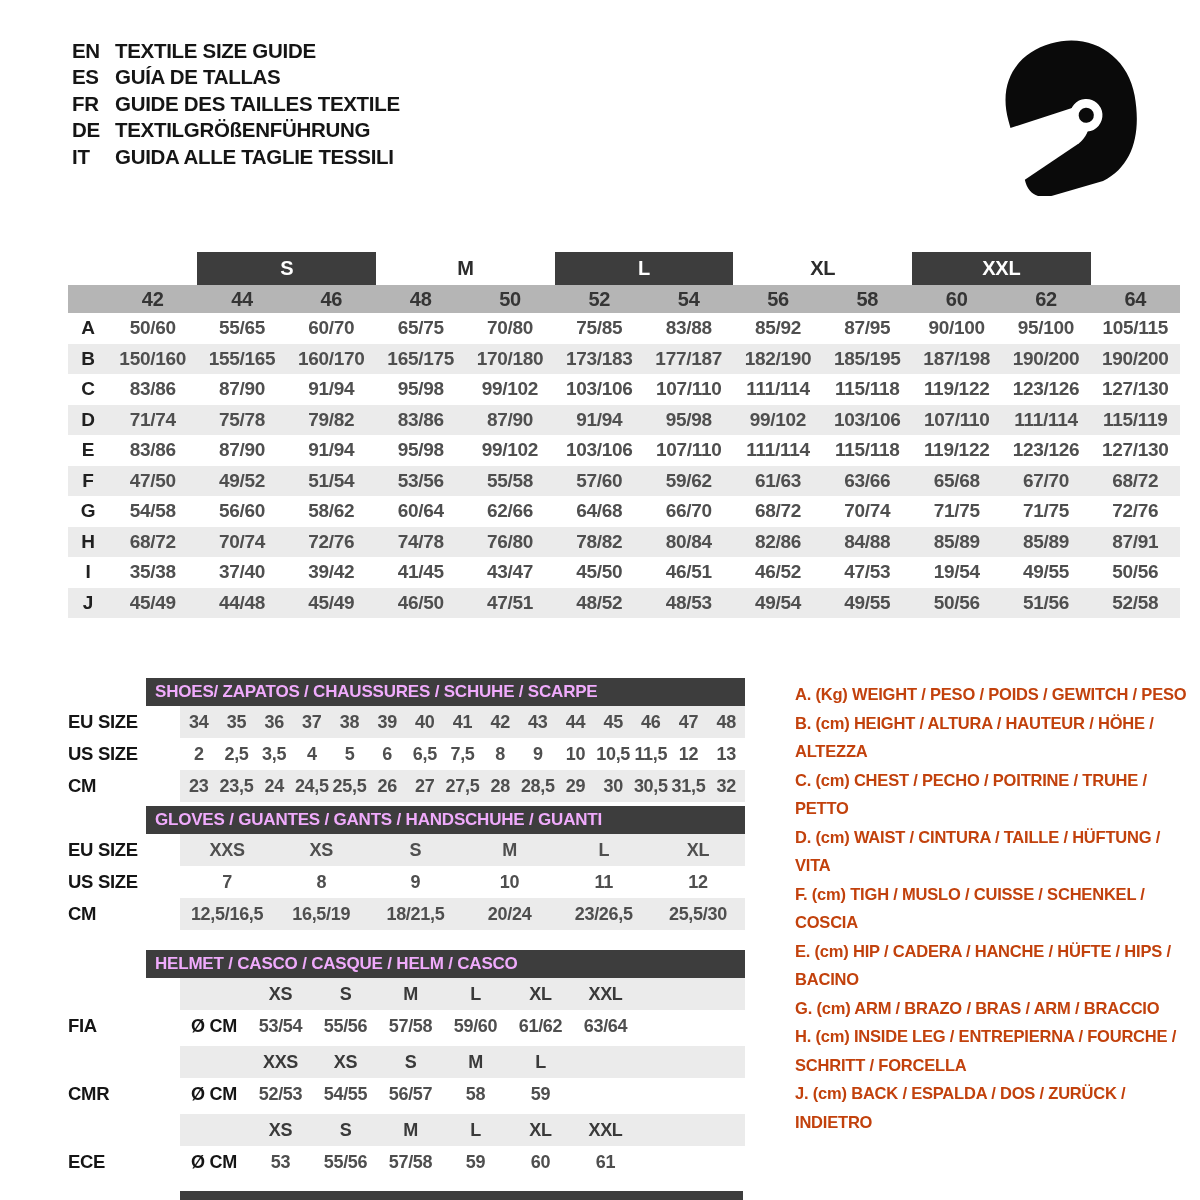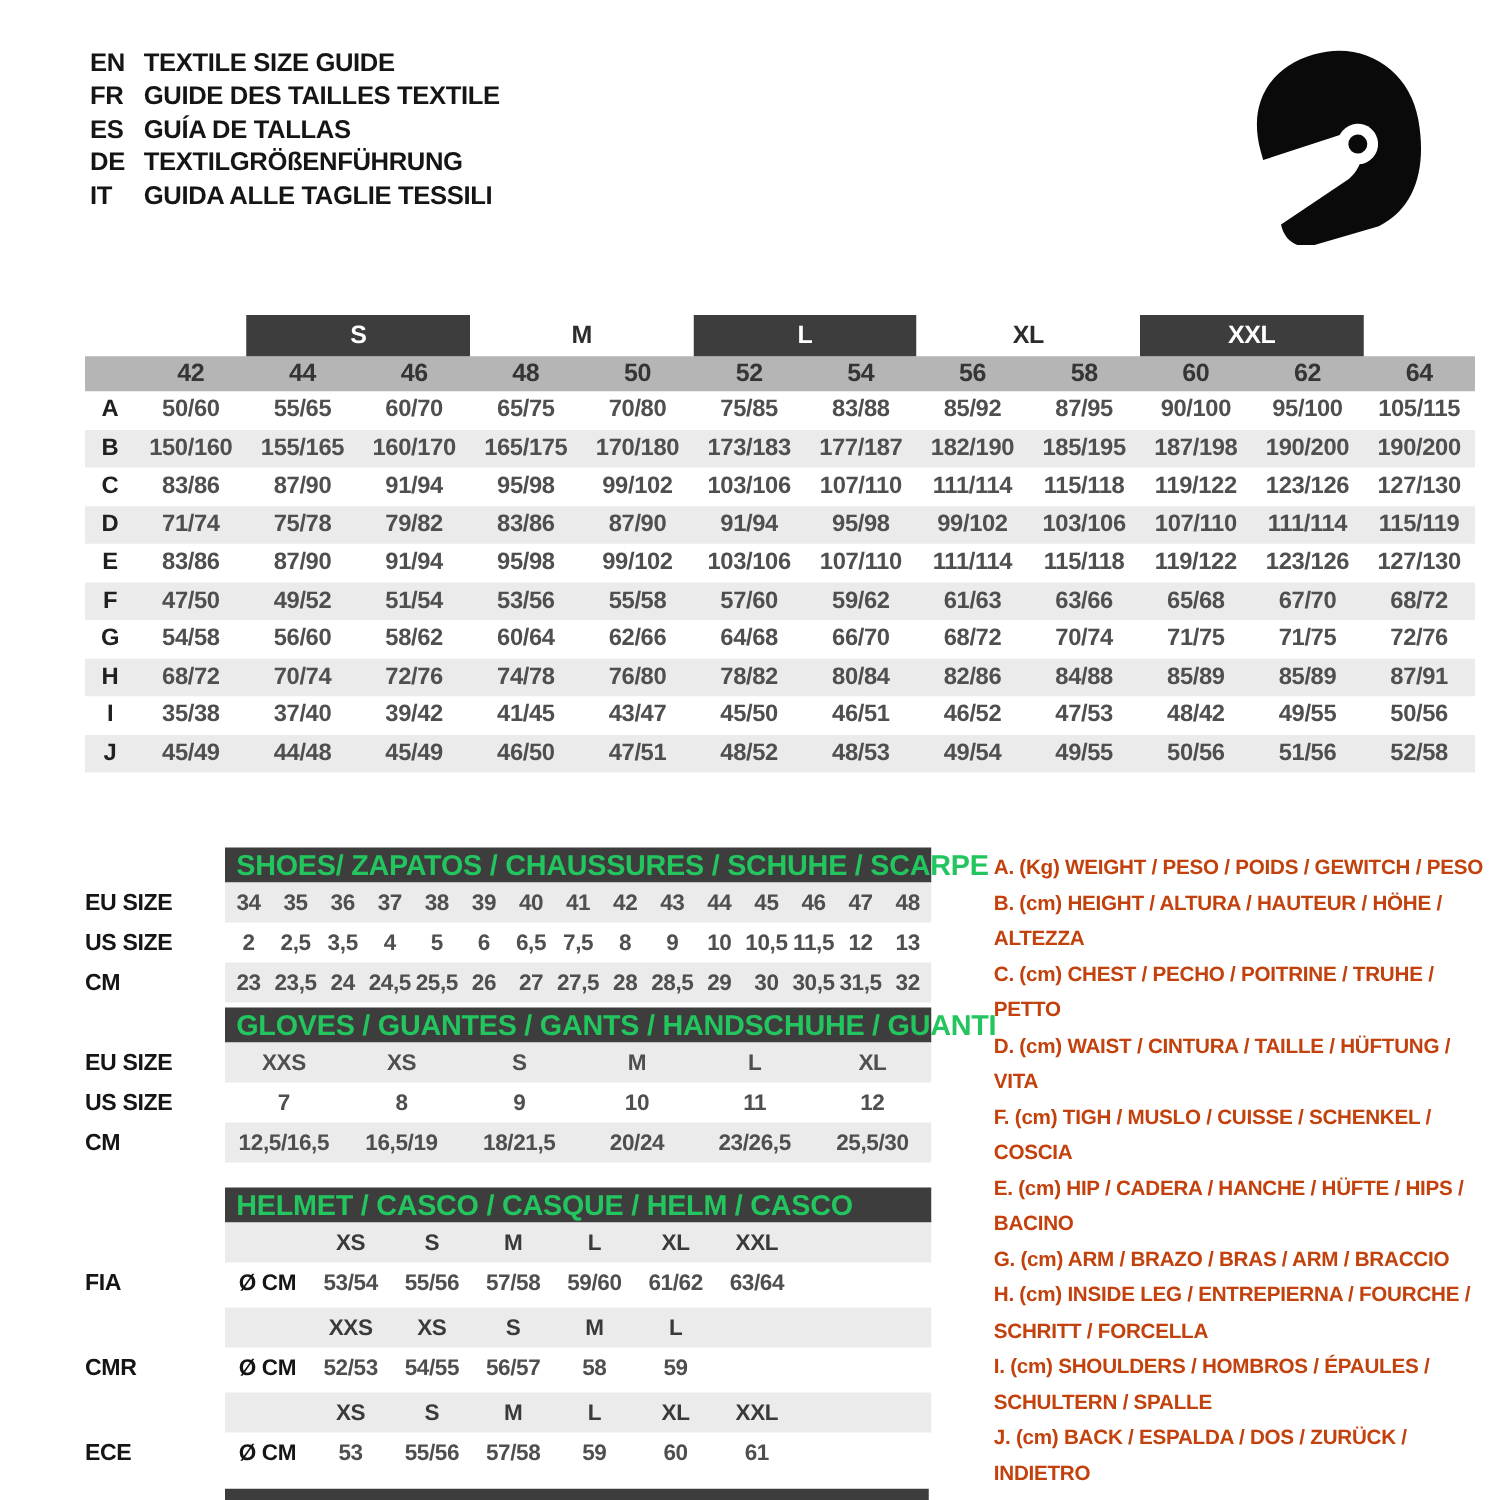--- a/index.html
+++ b/index.html
@@ -38,22 +38,22 @@
   .mrow .cell{line-height:30.5px;font-size:19px;color:var(--val);text-align:center;white-space:nowrap;}
   .mrow .letter{color:#202020;}
   .mrow.even{background:var(--stripe);}
   .cell{text-align:center;}
 
   
   .section{left:68px;width:677px;}
   #shoes-section{top:678px;}
   #gloves-section{top:806px;}
   #helmet-section{top:950px;}
-  .bar{margin-left:112px;height:28px;line-height:28px;background:var(--dark);color:#22c55e;
-       font-size:23px;padding-left:9px;letter-spacing:-0.2px;white-space:nowrap;}
+  .bar{margin-left:78px;height:28px;line-height:28px;background:var(--dark);color:#f0abfc;
+       font-size:17px;padding-left:9px;letter-spacing:-0.2px;white-space:nowrap;}
   .srow{display:grid;height:32px;align-items:center;font-size:18px;color:var(--val);}
   .srow .row-label{color:#151515;font-size:18.5px;text-align:left;line-height:28px;}
   .striped{background:linear-gradient(to right,#fff 112px,var(--stripe) 112px);}
   .shoes-grid{grid-template-columns:112px repeat(15,1fr);}
   .gloves-grid{grid-template-columns:112px repeat(6,1fr);}
   .helmet-grid{grid-template-columns:112px 68px repeat(6,65px) 1fr;}
   .srow .cell{white-space:nowrap;}
   .hsize{color:#3a3a3a;}
   .unit{color:#151515;}
   .gap{margin-top:4px;}
@@ -67,26 +67,26 @@
 </style>
 </head>
 <body>
 
 <div id="langs" class="abs">
     <div class="lang-row">
       <span class="lang-code">EN</span>
       <span class="lang-title">TEXTILE SIZE GUIDE</span>
     </div>
     <div class="lang-row">
+      <span class="lang-code">ES</span>
+      <span class="lang-title">GUÍA DE TALLAS</span>
+    </div>
+    <div class="lang-row">
       <span class="lang-code">FR</span>
       <span class="lang-title">GUIDE DES TAILLES TEXTILE</span>
-    </div>
-    <div class="lang-row">
-      <span class="lang-code">ES</span>
-      <span class="lang-title">GUÍA DE TALLAS</span>
     </div>
     <div class="lang-row">
       <span class="lang-code">DE</span>
       <span class="lang-title">TEXTILGRÖßENFÜHRUNG</span>
     </div>
     <div class="lang-row">
       <span class="lang-code">IT</span>
       <span class="lang-title">GUIDA ALLE TAGLIE TESSILI</span>
     </div>
   </div>
@@ -250,21 +250,21 @@
         <span class="cell letter">I</span>
         <span class="cell">35/38</span>
         <span class="cell">37/40</span>
         <span class="cell">39/42</span>
         <span class="cell">41/45</span>
         <span class="cell">43/47</span>
         <span class="cell">45/50</span>
         <span class="cell">46/51</span>
         <span class="cell">46/52</span>
         <span class="cell">47/53</span>
-        <span class="cell">48/42</span>
+        <span class="cell">19/54</span>
         <span class="cell">49/55</span>
         <span class="cell">50/56</span>
       </div>
       <div class="mt-grid mrow even">
         <span class="cell letter">J</span>
         <span class="cell">45/49</span>
         <span class="cell">44/48</span>
         <span class="cell">45/49</span>
         <span class="cell">46/50</span>
         <span class="cell">47/51</span>
@@ -446,17 +446,16 @@
 
 <div id="legend" class="abs">
     <div class="legend-item">A. (Kg) WEIGHT / PESO / POIDS / GEWITCH / PESO</div>
     <div class="legend-item">B. (cm) HEIGHT / ALTURA / HAUTEUR / HÖHE / ALTEZZA</div>
     <div class="legend-item">C. (cm) CHEST / PECHO / POITRINE / TRUHE / PETTO</div>
     <div class="legend-item">D. (cm) WAIST / CINTURA / TAILLE / HÜFTUNG / VITA</div>
     <div class="legend-item">F. (cm) TIGH / MUSLO / CUISSE / SCHENKEL / COSCIA</div>
     <div class="legend-item">E. (cm) HIP / CADERA / HANCHE / HÜFTE / HIPS / BACINO</div>
     <div class="legend-item">G. (cm) ARM / BRAZO / BRAS / ARM / BRACCIO</div>
     <div class="legend-item">H. (cm) INSIDE LEG / ENTREPIERNA / FOURCHE / SCHRITT / FORCELLA</div>
-    <div class="legend-item">I. (cm) SHOULDERS / HOMBROS / ÉPAULES / SCHULTERN / SPALLE</div>
     <div class="legend-item">J. (cm) BACK / ESPALDA / DOS / ZURÜCK / INDIETRO</div>
   </div>
 
 <div id="bottom-cut-bar" class="abs"></div>
 
 </body></html>

